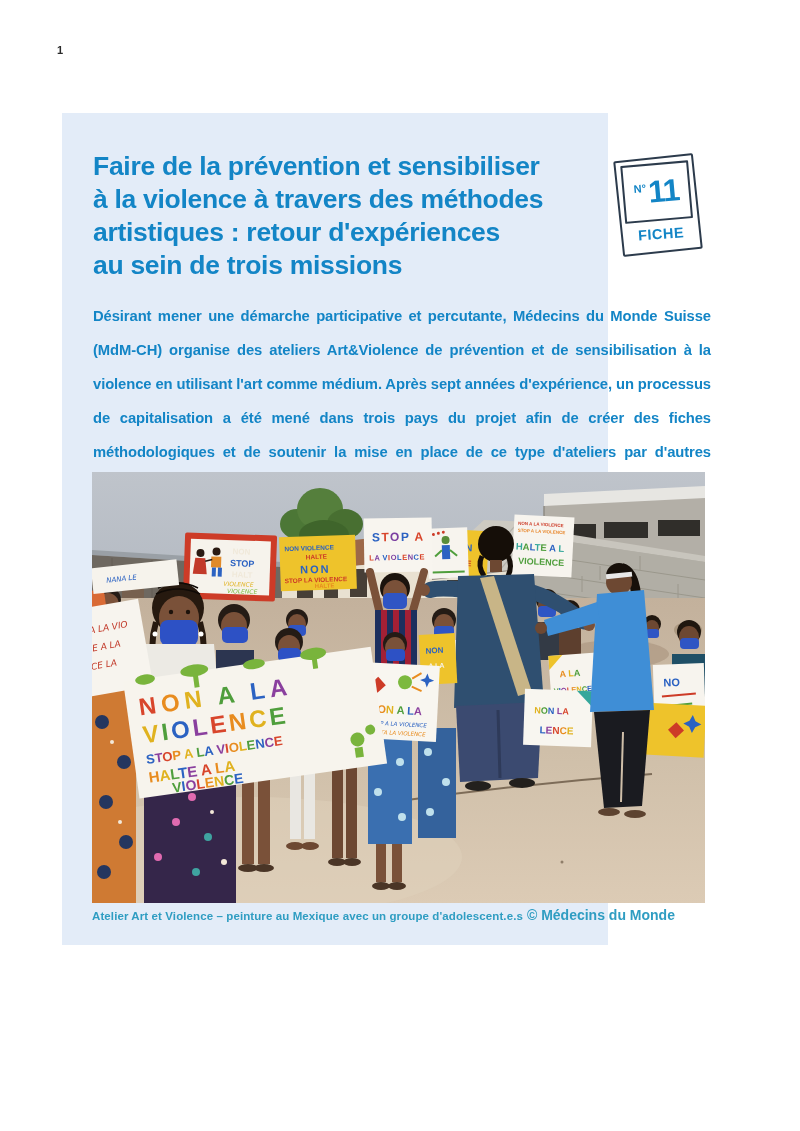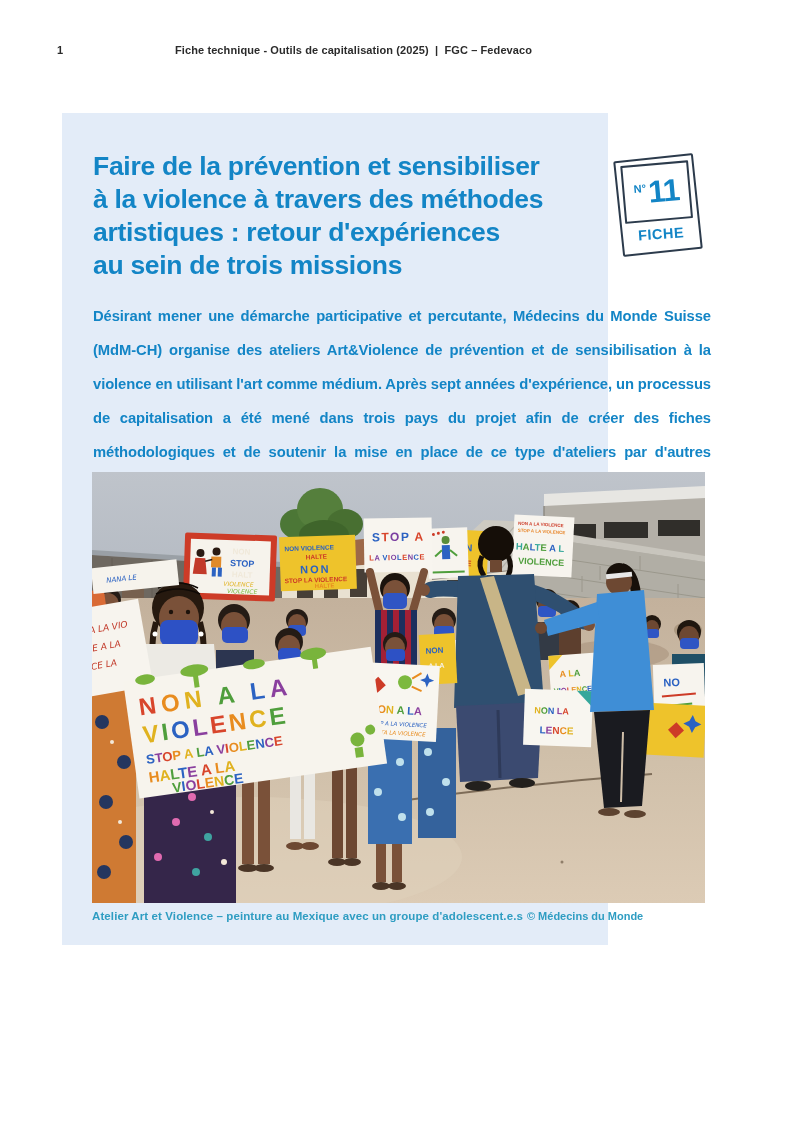--- a/index.html
+++ b/index.html
@@ -63,29 +63,28 @@
   }
   .photo-figure{position:absolute;left:30px;top:359px;width:613px;margin:0;}
   .photo-svg{display:block;width:613px;height:431px;background:#b7bcc4;}
   .photo-svg text{font-family:"Liberation Sans", sans-serif;font-weight:700;}
   .photo-svg text.script{font-family:"DejaVu Sans", sans-serif;font-weight:400;font-style:italic;}
   .photo-caption-row{margin-top:5px;line-height:13px;}
   .photo-caption{
     font-size:11.5px;font-weight:700;color:var(--caption-teal);letter-spacing:0.1px;
   }
   .photo-credit{
-    font-size:11px;font-weight:700;color:var(--caption-teal);margin-left:4px;
+    font-size:14px;font-weight:700;color:var(--caption-teal);margin-left:4px;
   }
 </style>
 </head>
 <body>
 
 <header class="page-header">
   <span class="page-number">1</span>
-  <span class="running-title">Fiche technique - Outils de capitalisation (2025)  |  FGC – Fedevaco</span>
 </header>
 
 <section class="sheet">
   <h1 class="fiche-title">Faire de la prévention et sensibiliser
 à la violence à travers des méthodes
 artistiques : retour d'expériences
 au sein de trois missions</h1>
 
   <div class="badge">
     <div class="badge-number-box">

